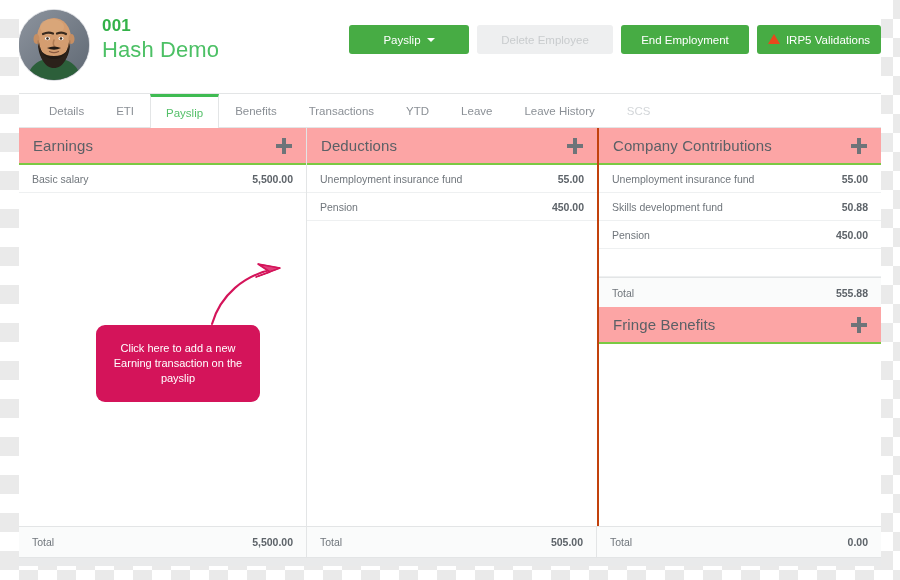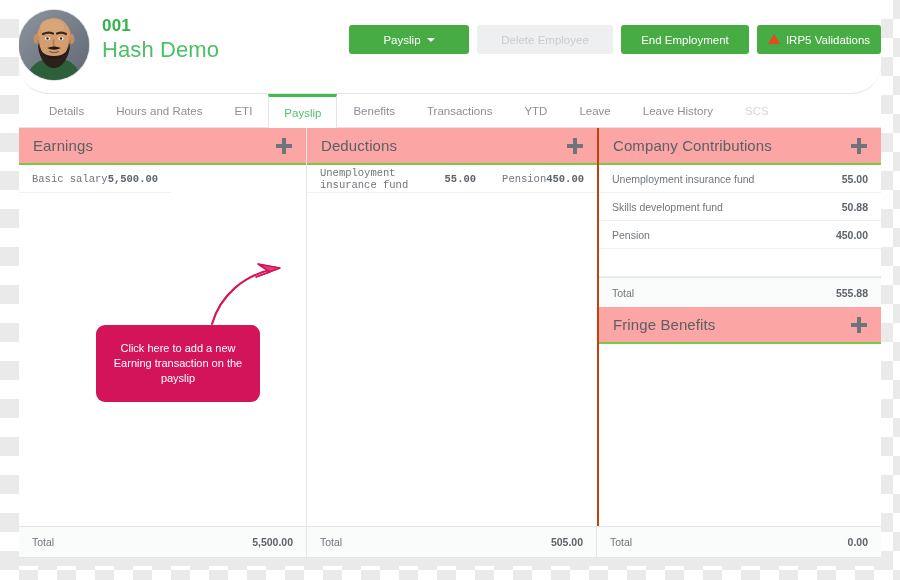--- a/index.html
+++ b/index.html
@@ -23,21 +23,20 @@
     background:#ffffff;
     overflow:hidden;
   }
 
   
   .header{
     position:relative;
     height:93px;
     background:#ffffff;
     border-bottom:1px solid #e3e5e6;
-    border-radius:29px;
   }
   .avatar{
     position:absolute;left:0px;top:10px;
     width:70px;height:70px;border-radius:50%;
     overflow:hidden;
     background:#727a85;
     box-shadow:0 0 0 1px #d8dade;
   }
   .avatar svg{display:block;width:70px;height:70px;}
   .emp-meta{position:absolute;left:83px;top:17px;line-height:1;}
@@ -140,21 +139,21 @@
   }
   .plus{
     width:16px;height:16px;position:relative;cursor:pointer;flex:0 0 auto;
   }
   .plus::before,.plus::after{
     content:"";position:absolute;background:#6e7479;
   }
   .plus::before{left:0;top:6px;width:16px;height:4px;}
   .plus::after{left:6px;top:0;width:4px;height:16px;}
 
-  .rows{flex:1;display:flex;flex-direction:row;font-family:Liberation Mono, monospace;}
+  .rows{flex:1;display:flex;flex-direction:column;}
   .row{
     height:28px;
     display:flex;align-items:center;justify-content:space-between;
     padding:0 13px;
     box-sizing:border-box;
     font-size:10.5px;
     color:#70767c;
     border-bottom:1px solid #eef0f1;
     cursor:pointer;
   }
@@ -282,23 +281,20 @@
         <span>IRP5 Validations</span>
       </button>
     </div>
   </div>
 
   <div class="tabs">
     <div class="tab first">
         <span>Details</span>
       </div>
     <div class="tab">
-        <span>Hours and Rates</span>
-      </div>
-    <div class="tab">
         <span>ETI</span>
       </div>
     <div class="tab active">
         <span>Payslip</span>
       </div>
     <div class="tab">
         <span>Benefits</span>
       </div>
     <div class="tab">
         <span>Transactions</span>

